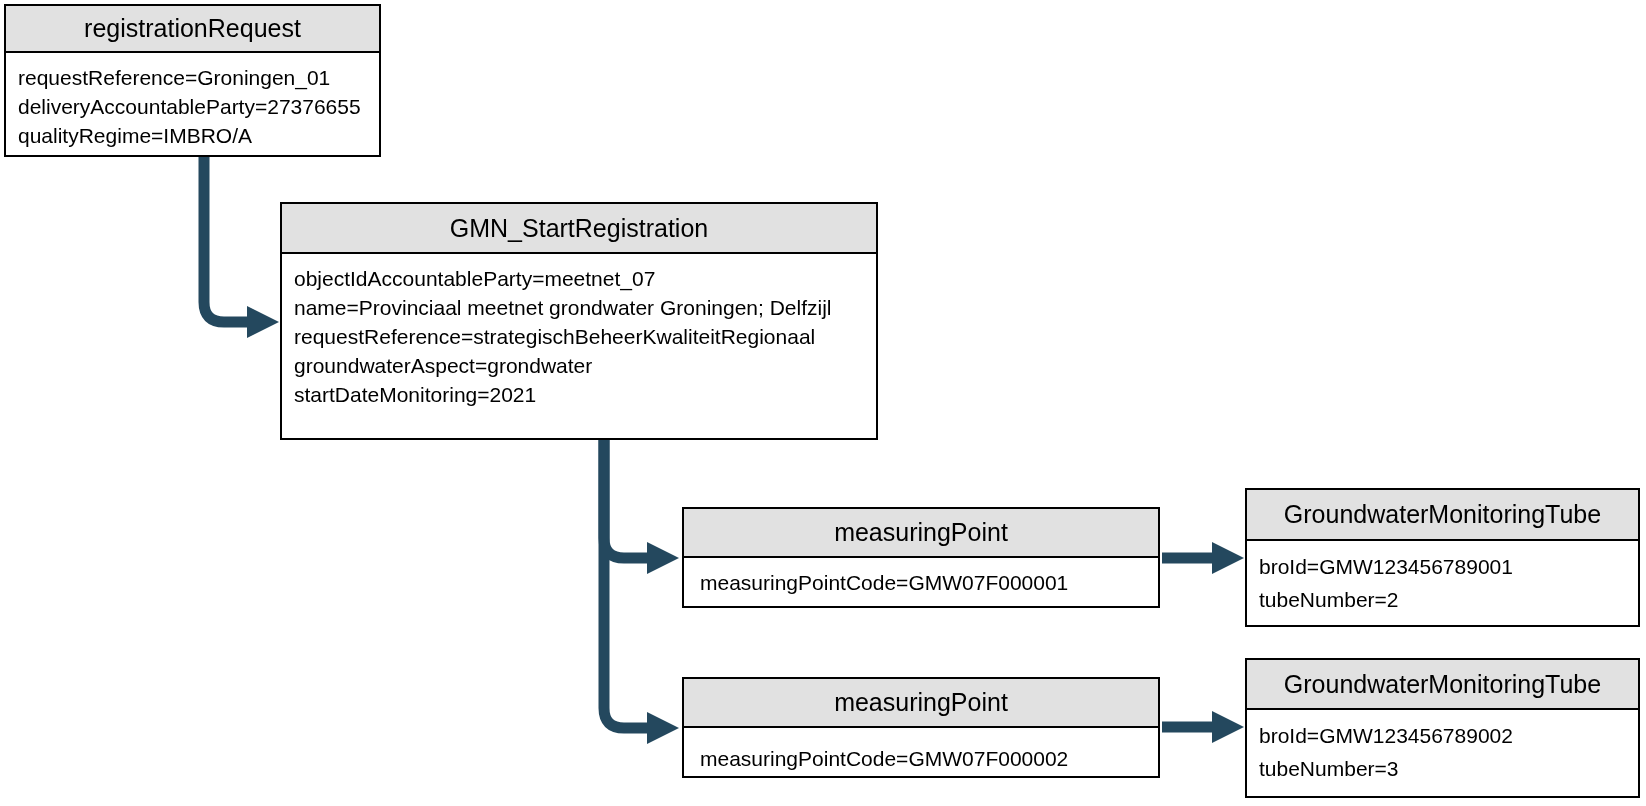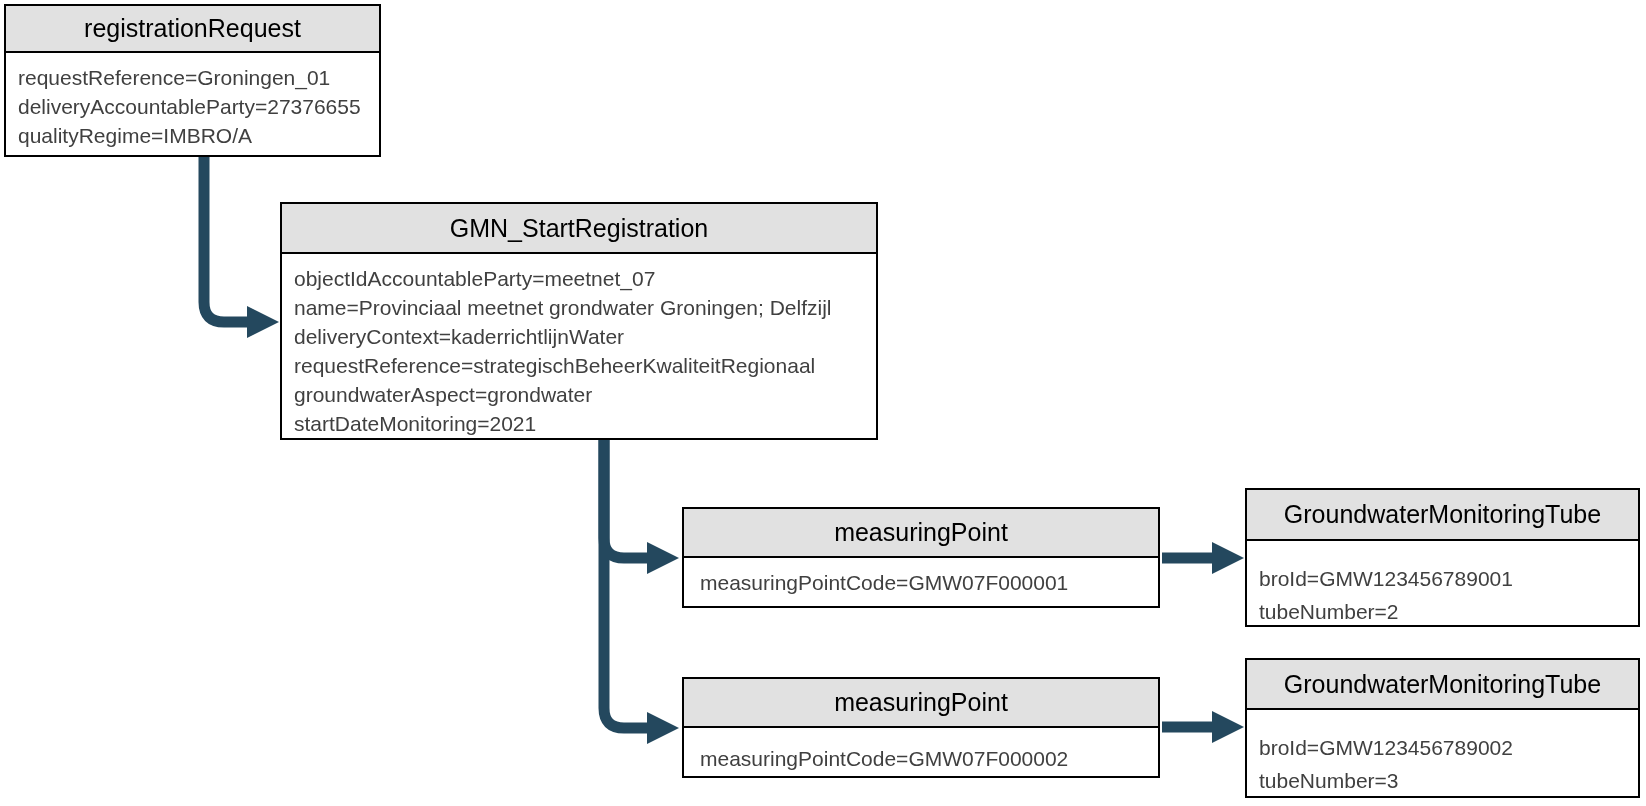--- a/index.html
+++ b/index.html
@@ -26,32 +26,32 @@
     font-size: 25px;
     color: #000000;
     box-sizing: border-box;
     overflow: hidden;
     white-space: nowrap;
   }
   .node-body {
     padding: 10px 0 0 12px;
     font-size: 21px;
     line-height: 29px;
-    color: #404040;
+    color: #000000;
     white-space: nowrap;
     overflow: hidden;
   }
   .node-body.single {
     display: flex;
     align-items: center;
     padding: 0 0 0 16px;
   }
   .node-body.tube {
     line-height: 33px;
-    padding-top: 21px;
+    padding-top: 9px;
   }
   .field { white-space: nowrap; }
   svg.arrows {
     position: absolute;
     left: 0; top: 0;
     width: 1646px;
     height: 806px;
     pointer-events: none;
   }
 </style>
@@ -99,21 +99,20 @@
     </div>
   </div>
 
   <div class="node" style="left: 280px; top: 202px; width: 598px; height: 238px; border-color: rgb(0, 0, 0);">
     <div class="node-header" style="height: 50px; background: rgb(225, 225, 225);">
       <span>GMN_StartRegistration</span>
     </div>
     <div class="node-body">
       <div class="field">objectIdAccountableParty=meetnet_07</div>
       <div class="field">name=Provinciaal meetnet grondwater Groningen; Delfzijl</div>
-      <div class="field">deliveryContext=kaderrichtlijnWater</div>
       <div class="field">requestReference=strategischBeheerKwaliteitRegionaal</div>
       <div class="field">groundwaterAspect=grondwater</div>
       <div class="field">startDateMonitoring=2021</div>
     </div>
   </div>
 
   <div class="node" style="left: 682px; top: 507px; width: 478px; height: 101px; border-color: rgb(0, 0, 0);">
     <div class="node-header" style="height: 49px; background: rgb(225, 225, 225);">
       <span>measuringPoint</span>
     </div>

